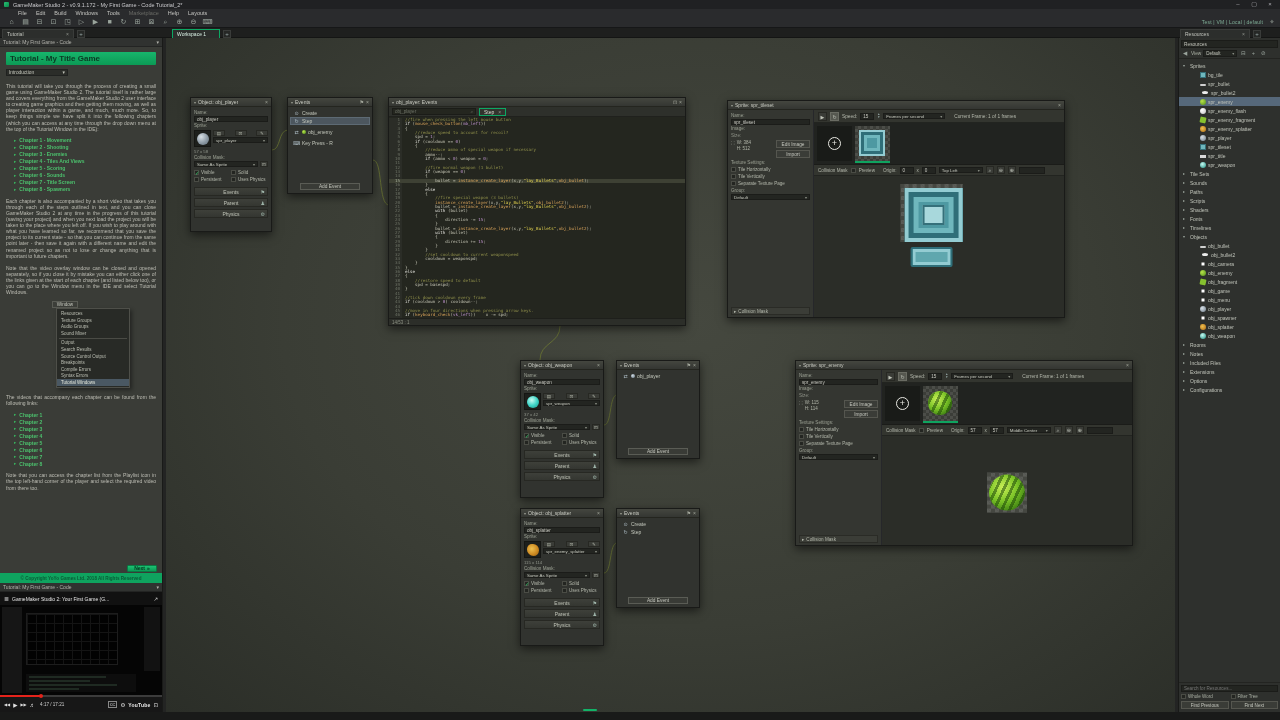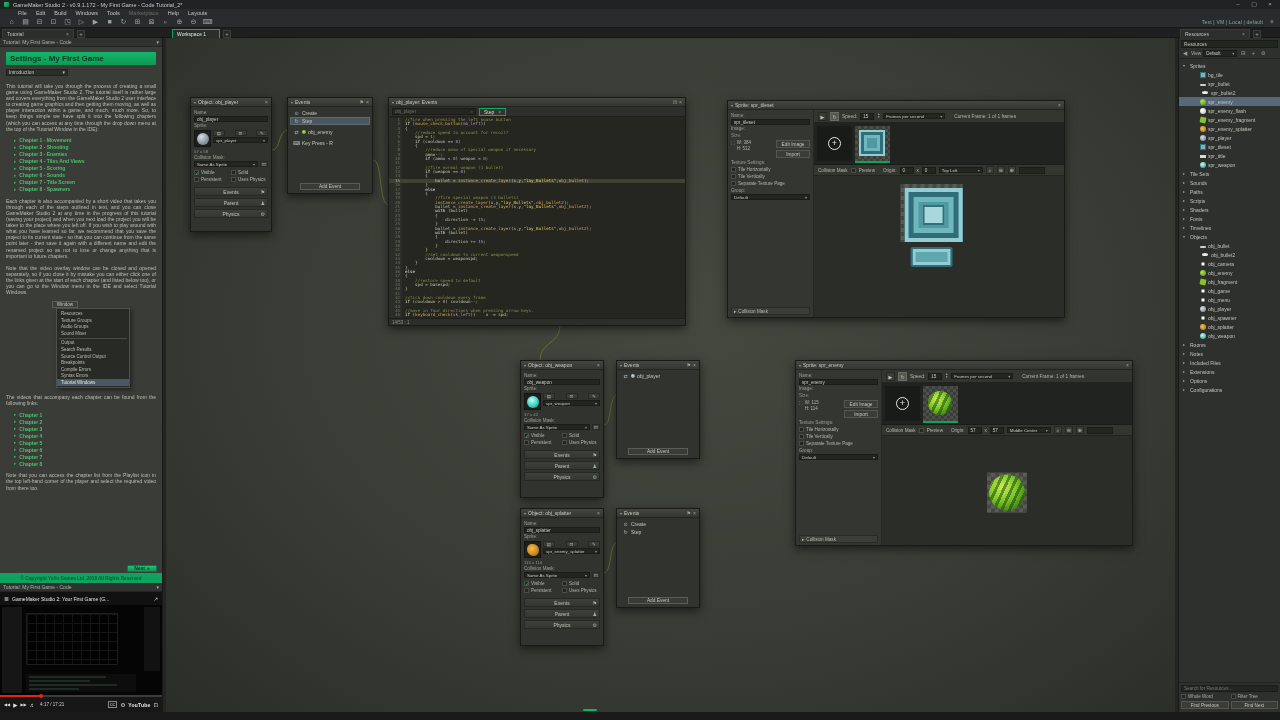--- a/index.html
+++ b/index.html
@@ -994,21 +994,21 @@
     <div class="addev">Add Event</div>
   </div>
 
   <div class="left-panel">
     <div class="panel-hdr">
       <span>Tutorial: My First Game - Code</span>
         <span class="sp"></span>
       <span>▾</span>
     </div>
     <div class="tut-content">
-      <div class="tut-title">Settings - My First Game</div>
+      <div class="tut-title">Tutorial - My Title Game</div>
       <div class="tut-dd">
         <span>Introduction</span>
         <span>▾</span>
       </div>
       <div class="para">This tutorial will take you through the process of creating a small game using GameMaker Studio 2. The tutorial itself is rather large and covers everything from the GameMaker Studio 2 user interface to creating game graphics and then getting them moving, as well as player interaction within a game, and much, much more. So, to keep things simple we have split it into the following chapters (which you can access at any time through the drop down menu at the top of the Tutorial Window in the IDE):</div>
       <div class="ch-list">
 
           <div class="ch-row">
             <span class="ch-ico"></span>
             <span class="ch-txt">Chapter 1 - Movement</span>

